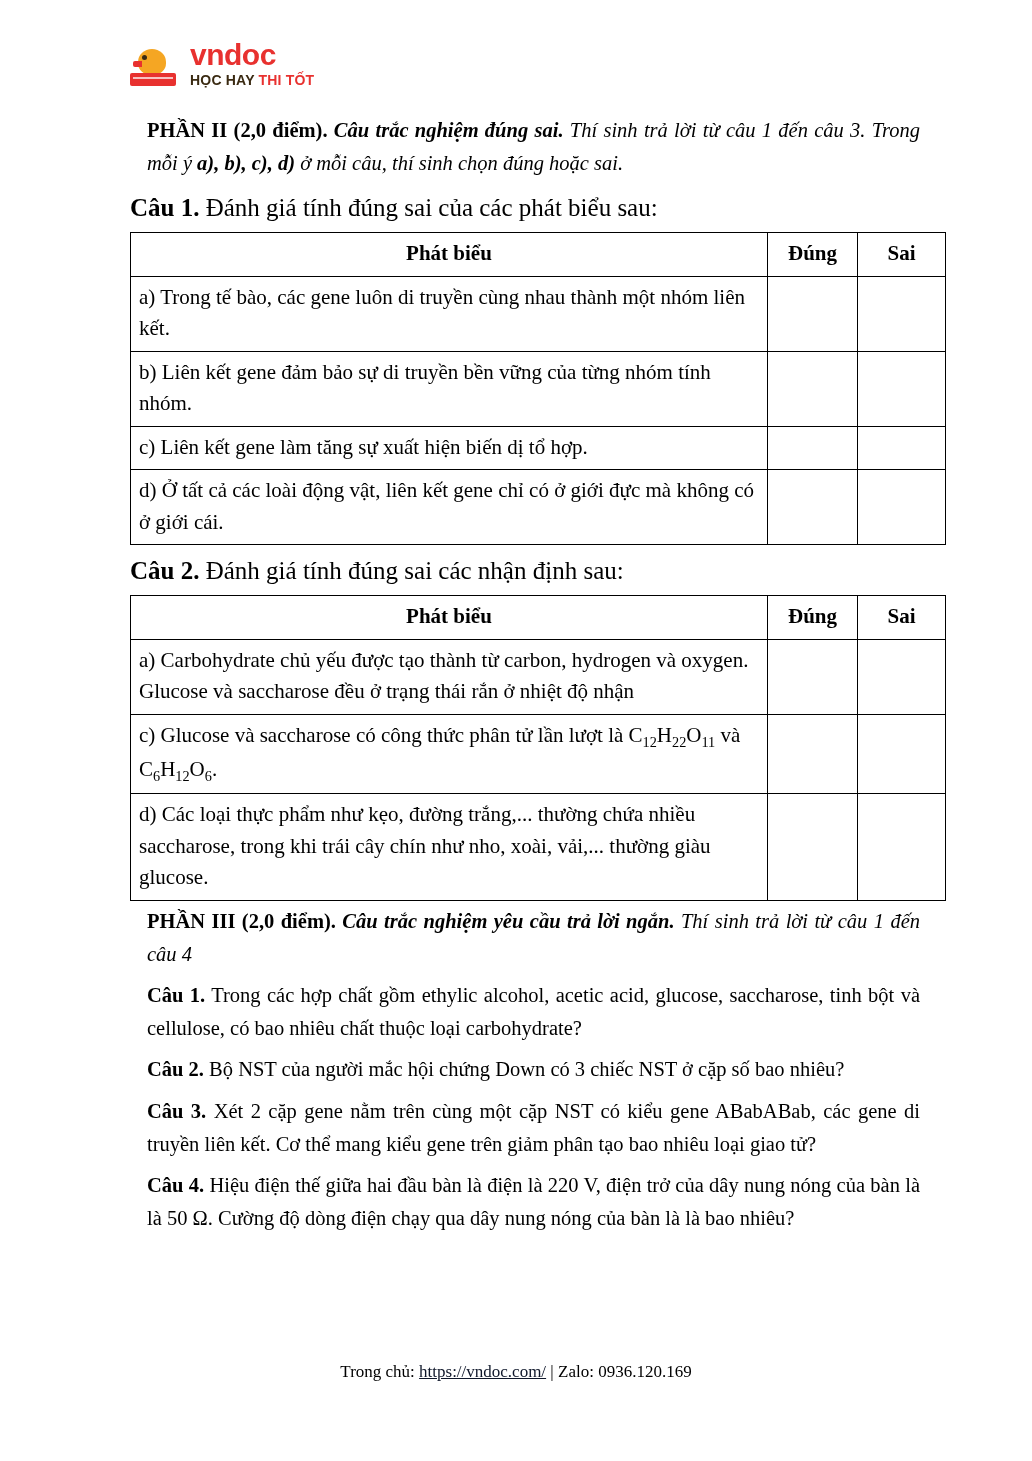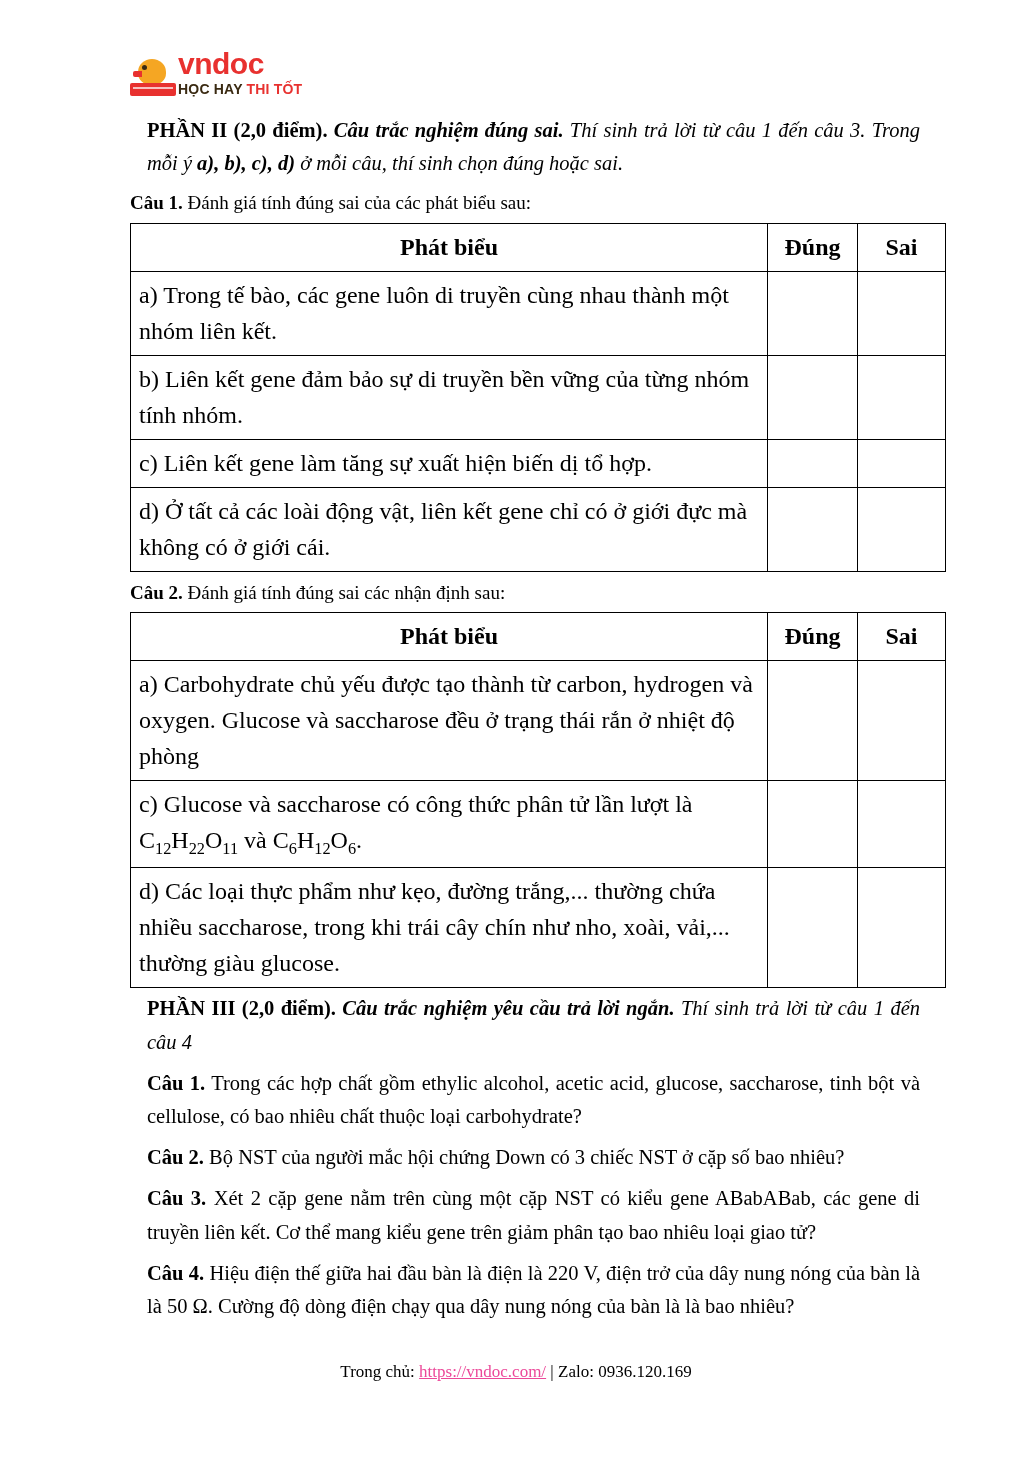--- a/index.html
+++ b/index.html
@@ -25,22 +25,22 @@
   .content {
     position: absolute;
     left: 130px;
     top: 40px;
     width: 790px;
   }
 
   
   .logo-wrap {
     display: flex;
-    align-items: flex-end;
-    gap: 2px;
+    align-items: flex-start;
+    gap: 14px;
     height: 56px;
     margin-bottom: 18px;
   }
   .logo-mark {
     position: relative;
     width: 46px;
     height: 46px;
   }
   .logo-mark .book {
     position: absolute;
@@ -119,36 +119,36 @@
     font-size: 20.5px;
     line-height: 1.62;
     margin: 0 0 8px 17px;
     text-align: justify;
   }
   .b { font-weight: bold; }
   .bi { font-weight: bold; font-style: italic; }
   .i { font-style: italic; }
 
   .qline {
-    font-size: 19px;
+    font-size: 25px;
     line-height: 1.6;
     margin: 6px 0 4px 0;
   }
 
   
   table.qtable {
     border-collapse: collapse;
     width: 100%;
     margin: 2px 0 4px 0;
     table-layout: fixed;
   }
   table.qtable td, table.qtable th {
     border: 1px solid #000;
     padding: 5px 8px 6px 8px;
-    font-size: 24px;
+    font-size: 21px;
     line-height: 1.5;
     vertical-align: top;
     text-align: left;
     font-weight: normal;
   }
   table.qtable th {
     text-align: center;
     font-weight: bold;
     padding: 5px 4px 6px 4px;
   }
@@ -163,21 +163,21 @@
   .footer {
     position: absolute;
     left: 0;
     right: 0;
     top: 1362px;
     text-align: center;
     font-size: 17px;
     font-family: "Liberation Serif", serif;
   }
   .footer a {
-    color: #ec4899;
+    color: #0f172a;
     text-decoration: underline;
   }
 </style>
 </head>
 <body>
 
 <div class="page">
   <div class="content">
 
     <div class="logo-wrap">
@@ -234,21 +234,21 @@
     </p>
 
     <table class="qtable">
       <tbody>
           <tr>
         <th class="col-stmt">Phát biểu</th>
         <th class="col-d">Đúng</th>
         <th class="col-s">Sai</th>
       </tr>
       <tr>
-        <td>a) Carbohydrate chủ yếu được tạo thành từ carbon, hydrogen và oxygen. Glucose và saccharose đều ở trạng thái rắn ở nhiệt độ phòng</td>
+        <td>a) Carbohydrate chủ yếu được tạo thành từ carbon, hydrogen và oxygen. Glucose và saccharose đều ở trạng thái rắn ở nhiệt độ nhận</td>
         <td class="mark"></td>
         <td class="mark"></td>
       </tr>
       <tr>
         <td>c) Glucose và saccharose có công thức phân tử lần lượt là C<sub>12</sub>H<sub>22</sub>O<sub>11</sub> và C<sub>6</sub>H<sub>12</sub>O<sub>6</sub>.</td>
         <td class="mark"></td>
         <td class="mark"></td>
       </tr>
       <tr>
         <td>d) Các loại thực phẩm như kẹo, đường trắng,... thường chứa nhiều saccharose, trong khi trái cây chín như nho, xoài, vải,... thường giàu glucose.</td>

